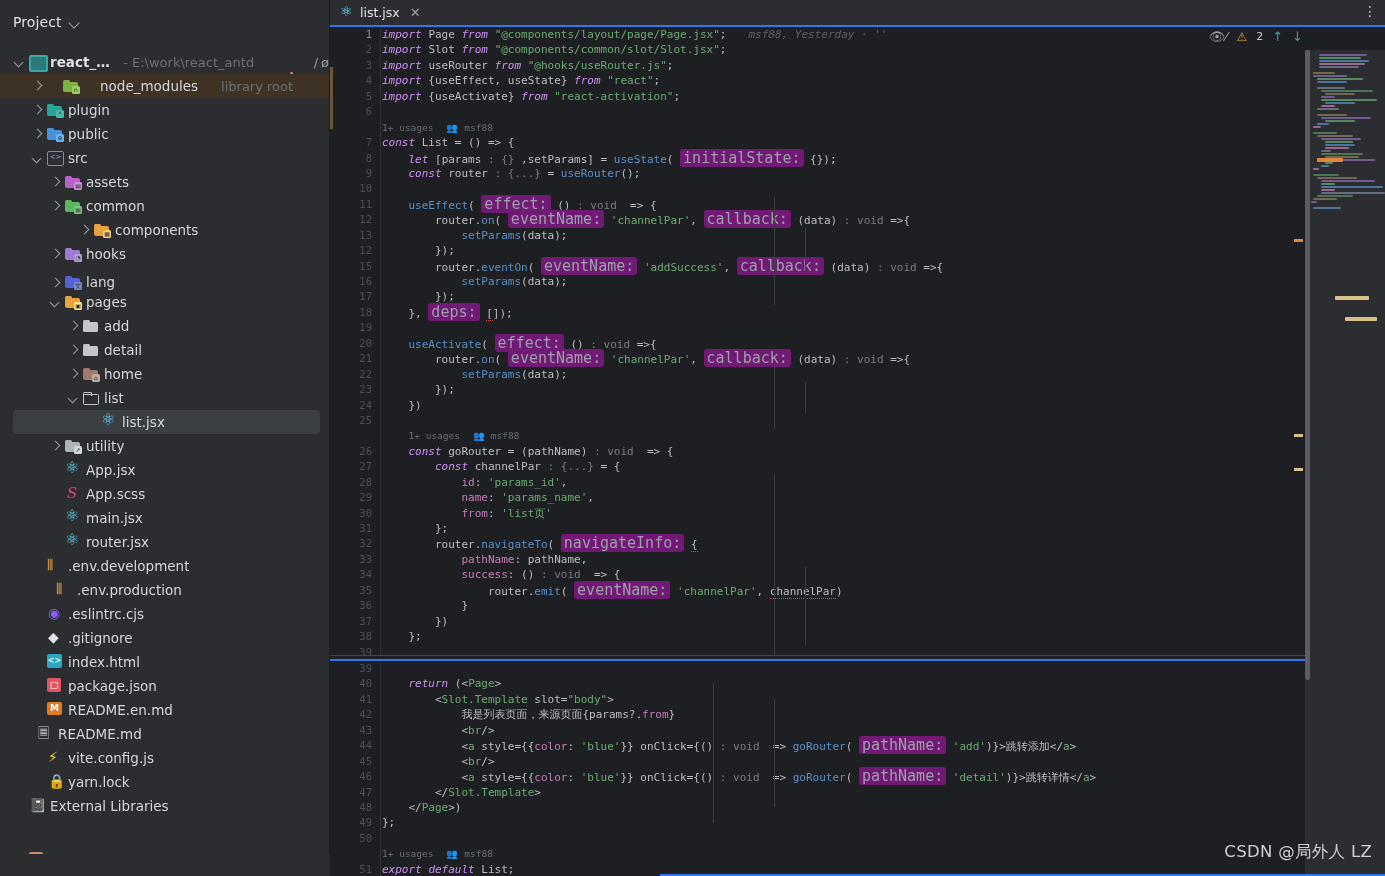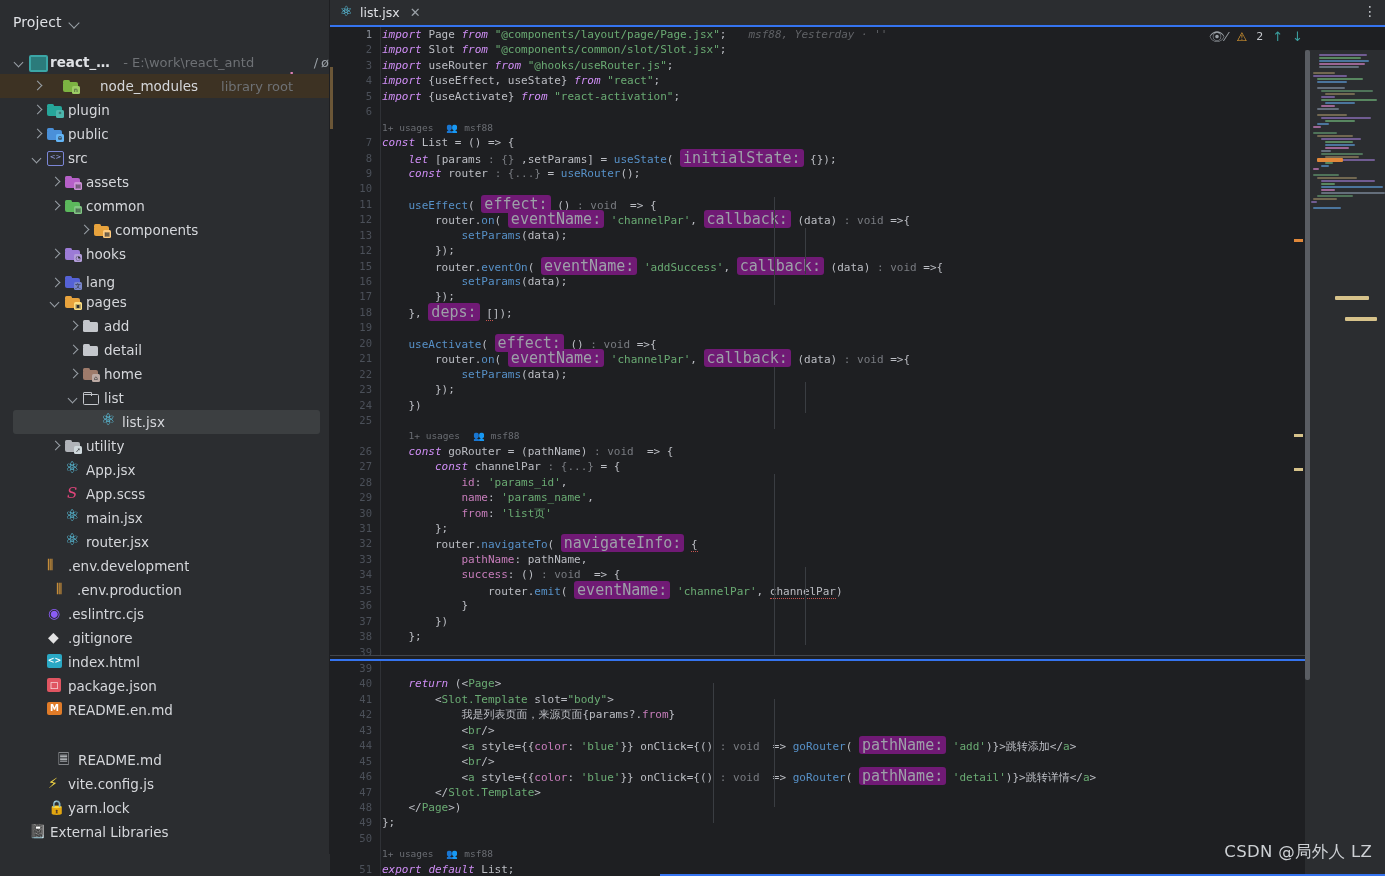--- a/index.html
+++ b/index.html
@@ -458,21 +458,21 @@
           <div class="row" style="padding-left: 31px;">
             <span class="arrow"></span>
             <span class="ic json-ic"></span>
             <span class="lbl">package.json</span>
           </div>
           <div class="row" style="padding-left: 31px;">
             <span class="arrow"></span>
             <span class="ic md-en-ic"></span>
             <span class="lbl">README.en.md</span>
           </div>
-          <div class="row" style="padding-left: 41px; margin-top: 26px;">
+          <div class="row" style="padding-left: 21px;">
             <span class="arrow"></span>
             <span class="ic md-ic"></span>
             <span class="lbl">README.md</span>
           </div>
           <div class="row" style="padding-left: 31px;">
             <span class="arrow"></span>
             <span class="ic vite-ic"></span>
             <span class="lbl">vite.config.js</span>
           </div>
           <div class="row" style="padding-left: 31px;">

